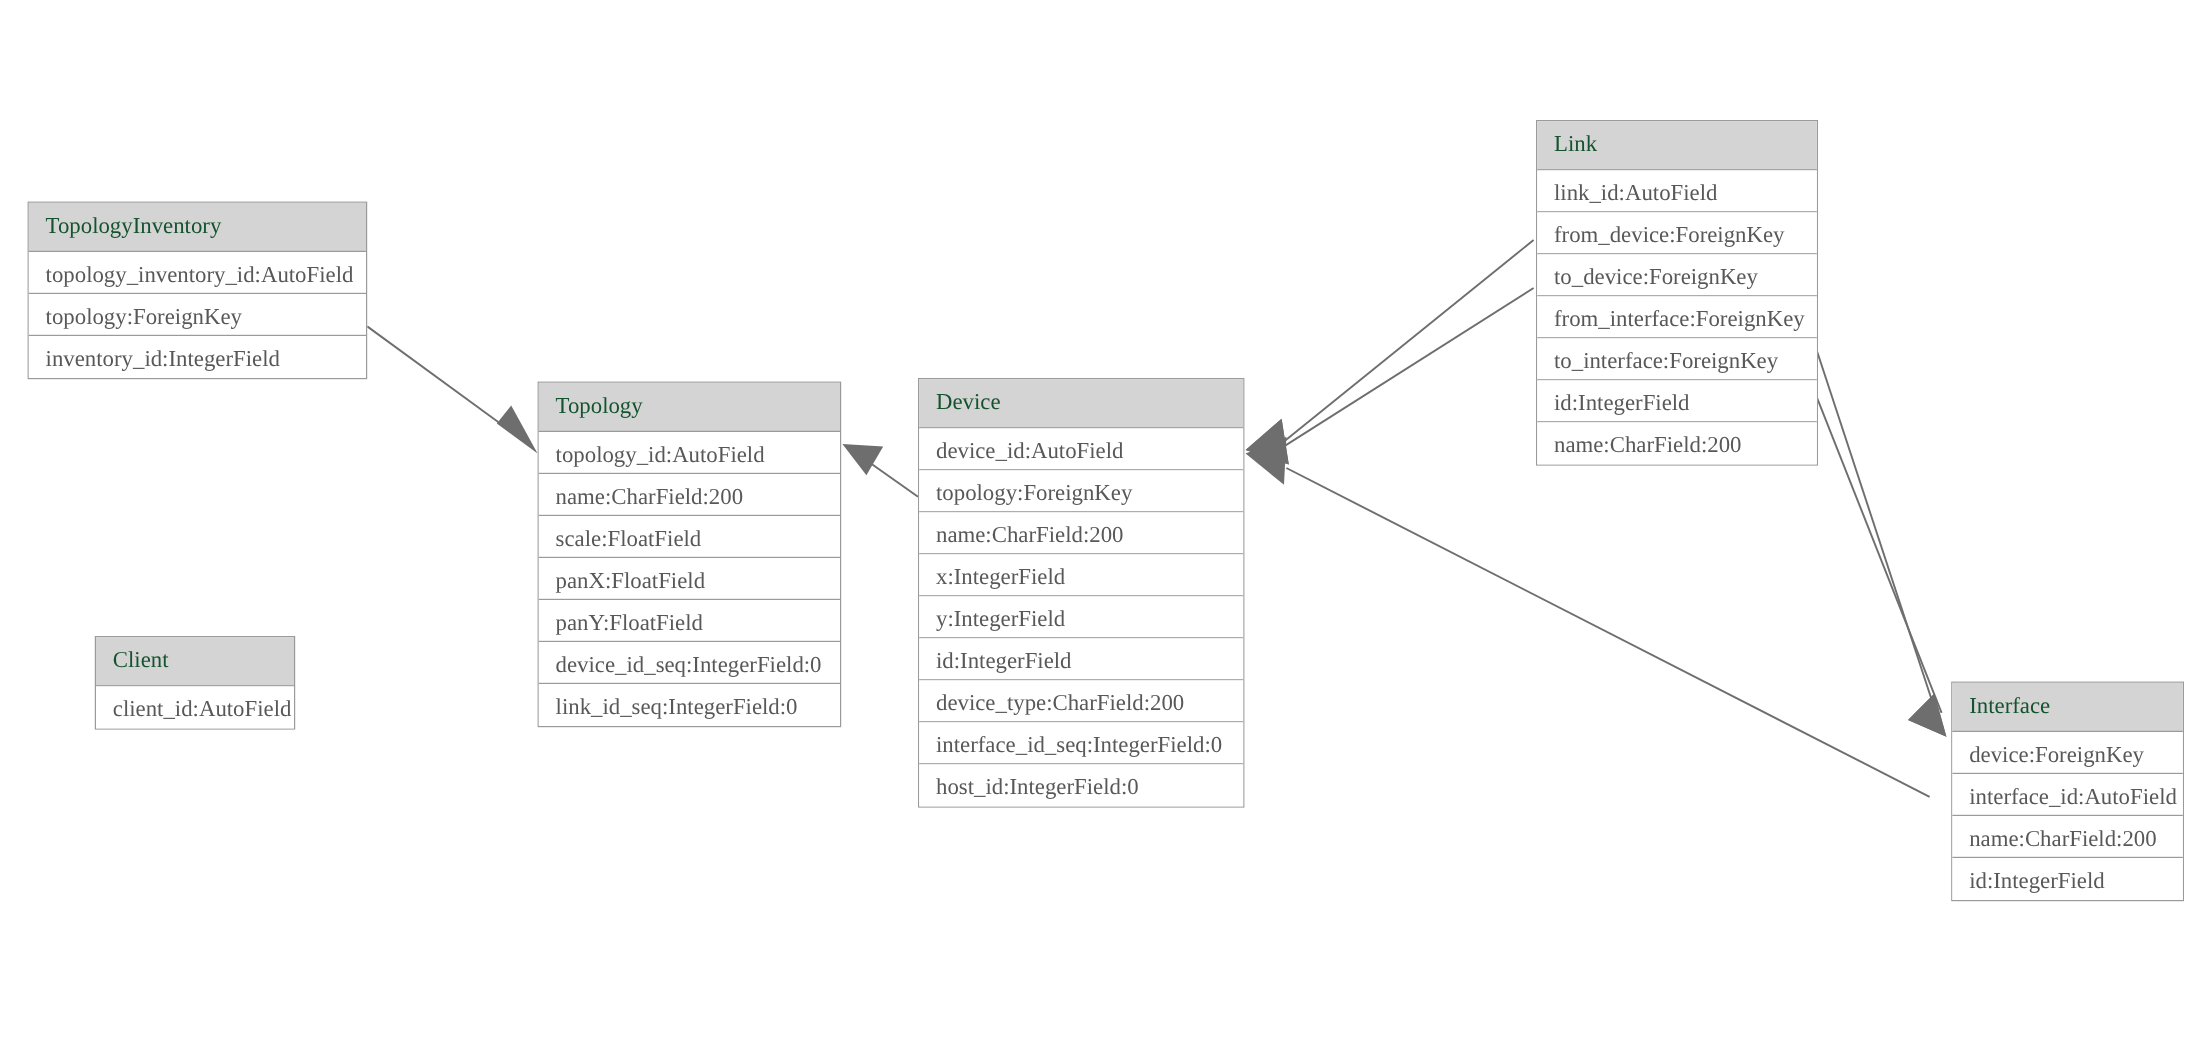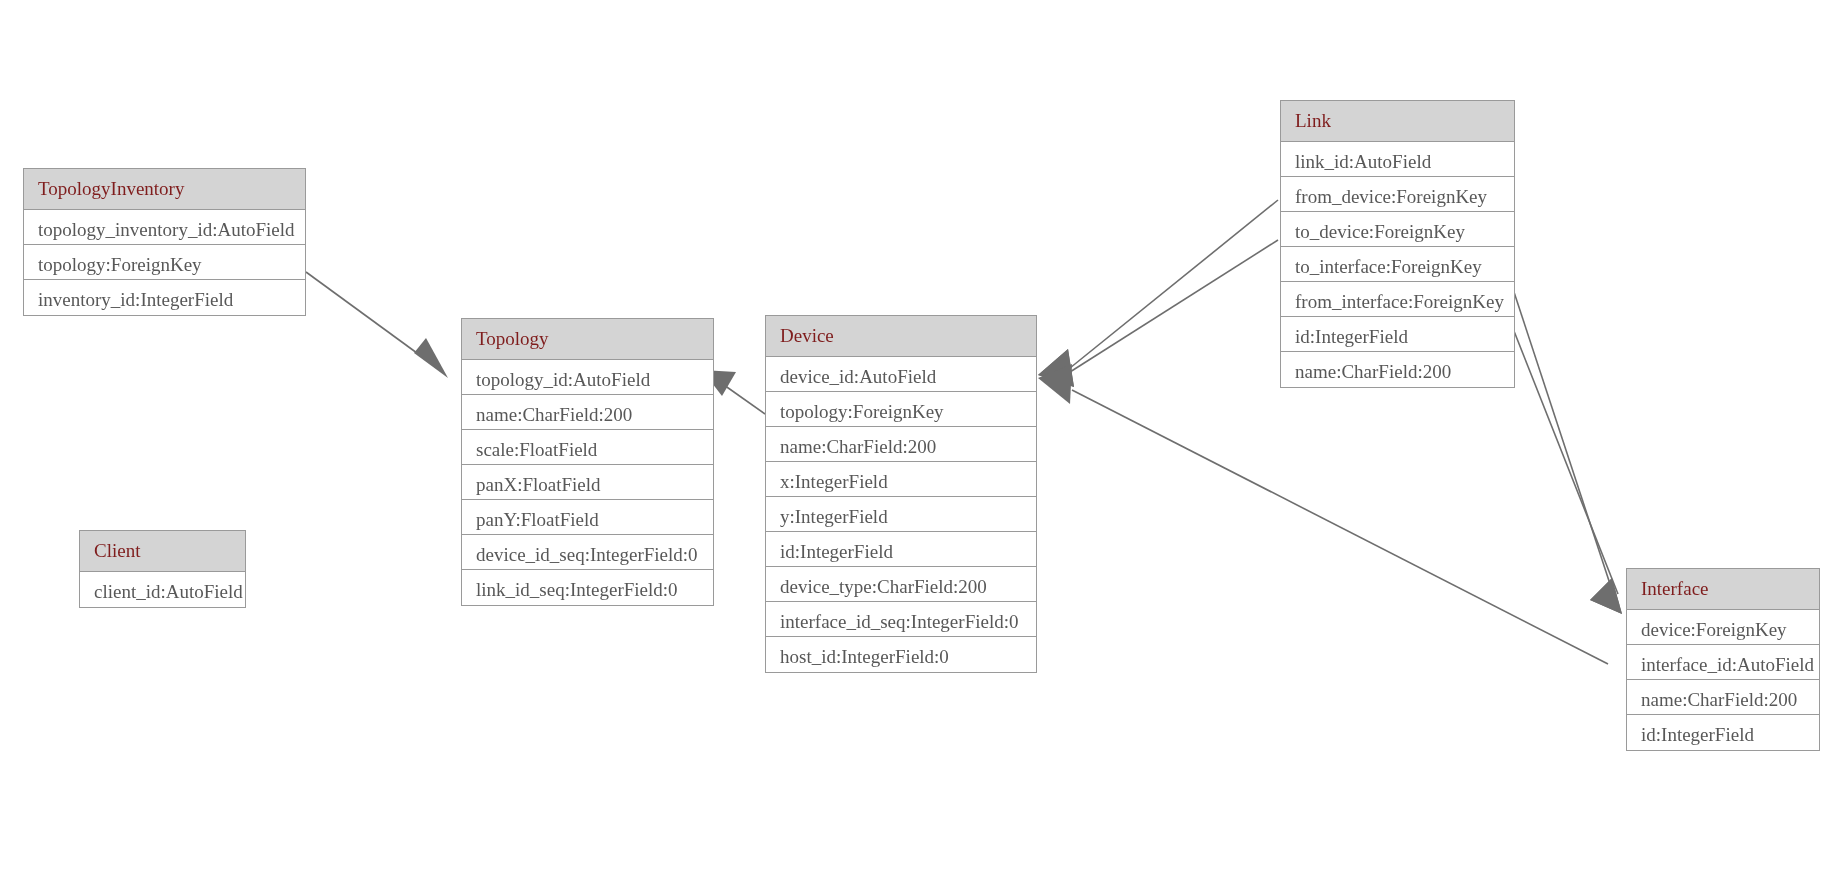--- a/index.html
+++ b/index.html
@@ -28,21 +28,21 @@
     position: absolute;
     box-sizing: border-box;
     border: 1px solid #9a9a9a;
     background: #ffffff;
     z-index: 5;
   }
   .entity-header {
     box-sizing: border-box;
     background: #d4d4d4;
     border-bottom: 1px solid #9a9a9a;
-    color: #7f1d1d;
+    color: #14532d;
     font-size: 19px;
     line-height: 40px;
     height: 41px;
     padding: 0 0 0 14px;
     white-space: nowrap;
     overflow: hidden;
   }
   .entity-field {
     box-sizing: border-box;
     border-bottom: 1px solid #9a9a9a;
@@ -107,21 +107,21 @@
     <div class="entity-field">topology_inventory_id:AutoField</div>
     <div class="entity-field">topology:ForeignKey</div>
     <div class="entity-field">inventory_id:IntegerField</div>
   </div>
 
   <div class="entity" style="left:79px; top:530px; width:167px;">
     <div class="entity-header">Client</div>
     <div class="entity-field">client_id:AutoField</div>
   </div>
 
-  <div class="entity" style="left:461px; top:318px; width:253px;">
+  <div class="entity" style="left:448px; top:318px; width:253px;">
     <div class="entity-header">Topology</div>
     <div class="entity-field">topology_id:AutoField</div>
     <div class="entity-field">name:CharField:200</div>
     <div class="entity-field">scale:FloatField</div>
     <div class="entity-field">panX:FloatField</div>
     <div class="entity-field">panY:FloatField</div>
     <div class="entity-field">device_id_seq:IntegerField:0</div>
     <div class="entity-field">link_id_seq:IntegerField:0</div>
   </div>
 
@@ -136,22 +136,22 @@
     <div class="entity-field">device_type:CharField:200</div>
     <div class="entity-field">interface_id_seq:IntegerField:0</div>
     <div class="entity-field">host_id:IntegerField:0</div>
   </div>
 
   <div class="entity" style="left:1280px; top:100px; width:235px;">
     <div class="entity-header">Link</div>
     <div class="entity-field">link_id:AutoField</div>
     <div class="entity-field">from_device:ForeignKey</div>
     <div class="entity-field">to_device:ForeignKey</div>
+    <div class="entity-field">from_interface:ForeignKey</div>
     <div class="entity-field">to_interface:ForeignKey</div>
-    <div class="entity-field">from_interface:ForeignKey</div>
     <div class="entity-field">id:IntegerField</div>
     <div class="entity-field">name:CharField:200</div>
   </div>
 
   <div class="entity" style="left:1610px; top:568px; width:194px;margin-left:16px;">
     <div class="entity-header">Interface</div>
     <div class="entity-field">device:ForeignKey</div>
     <div class="entity-field">interface_id:AutoField</div>
     <div class="entity-field">name:CharField:200</div>
     <div class="entity-field">id:IntegerField</div>

